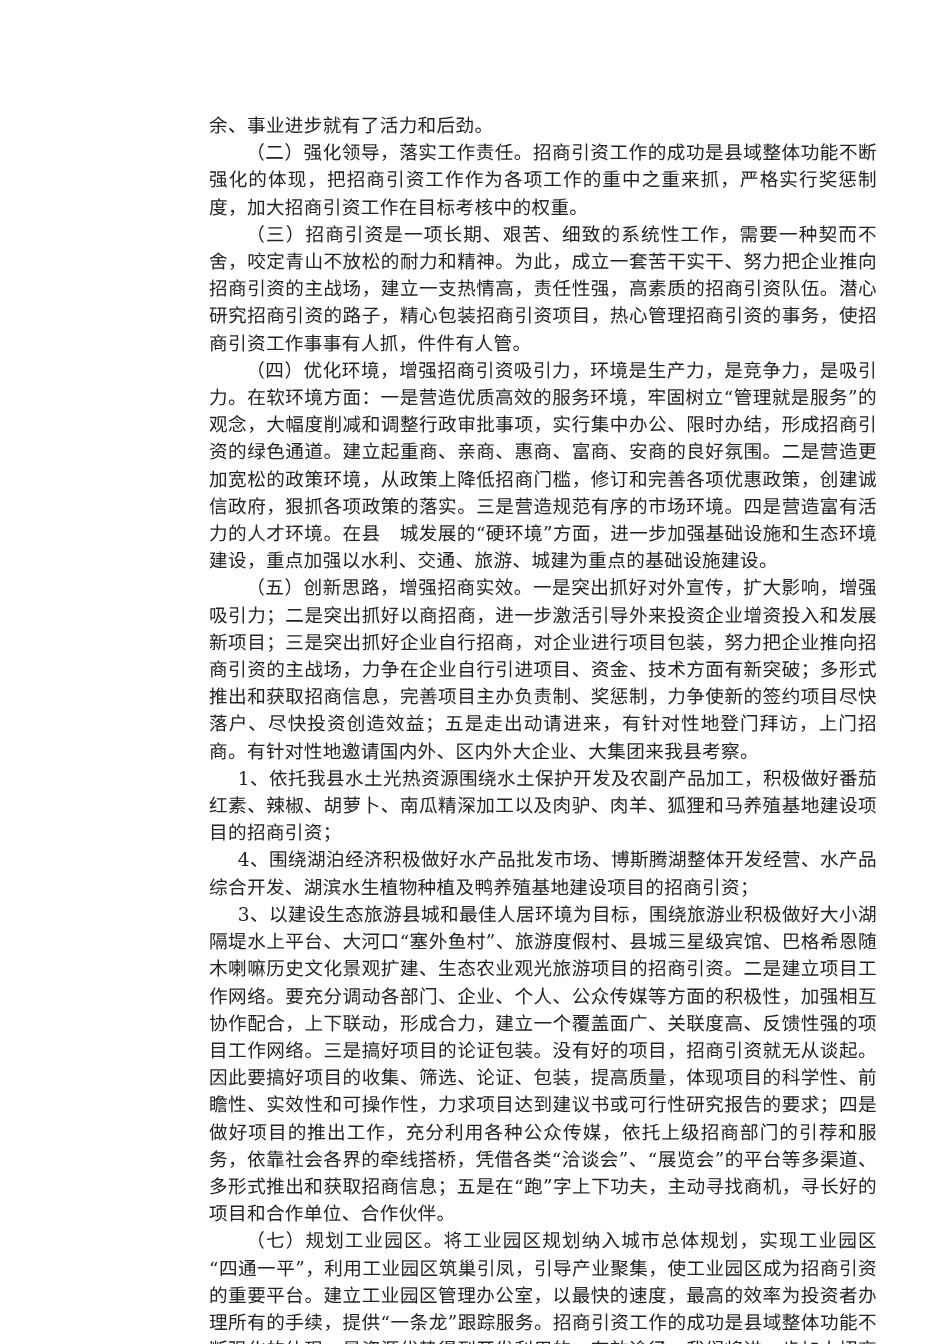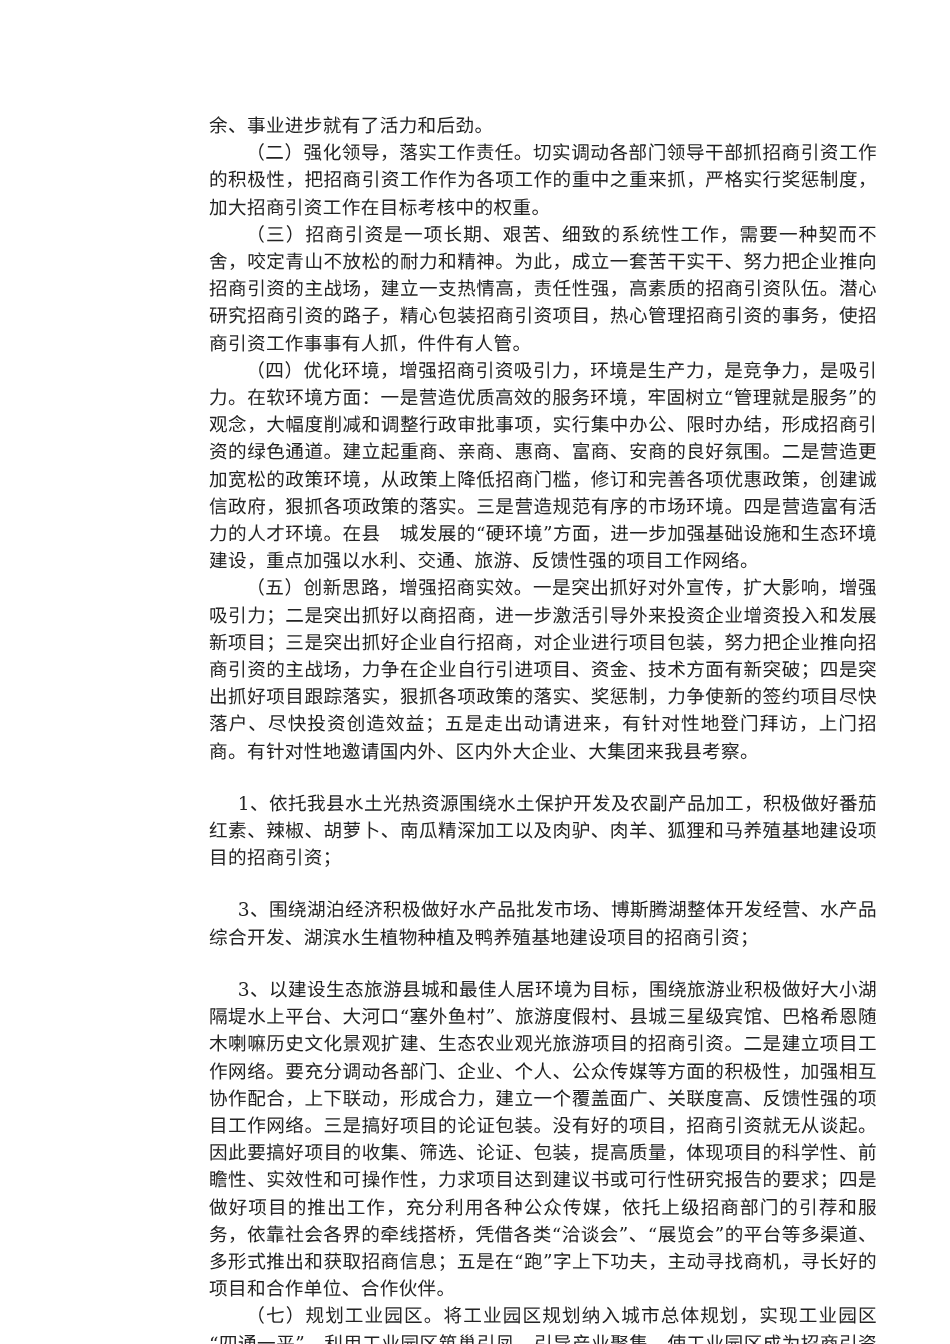--- a/index.html
+++ b/index.html
@@ -48,42 +48,41 @@
   }
 
   
   p.indent2 {
     text-indent: 2em;
   }
 
   
   p.listitem {
     text-indent: 1.55em;
-    margin-top: 25px;
   }
 </style>
 </head>
 <body>
 
 <div class="page">
   <div class="doc-body">
 
     <p class="cont">余、事业进步就有了活力和后劲。</p>
 
-    <p class="indent2">（二）强化领导，落实工作责任。切实调动各部门领导干部抓招商引资工作的积极性，把招商引资工作作为各项工作的重中之重来抓，严格实行奖惩制度，加大招商引资工作在目标考核中的权重。</p>
+    <p class="indent2">（二）强化领导，落实工作责任。招商引资工作的成功是县域整体功能不断强化的体现，把招商引资工作作为各项工作的重中之重来抓，严格实行奖惩制度，加大招商引资工作在目标考核中的权重。</p>
 
     <p class="indent2">（三）招商引资是一项长期、艰苦、细致的系统性工作，需要一种契而不舍，咬定青山不放松的耐力和精神。为此，成立一套苦干实干、努力把企业推向招商引资的主战场，建立一支热情高，责任性强，高素质的招商引资队伍。潜心研究招商引资的路子，精心包装招商引资项目，热心管理招商引资的事务，使招商引资工作事事有人抓，件件有人管。</p>
 
-    <p class="indent2">（四）优化环境，增强招商引资吸引力，环境是生产力，是竞争力，是吸引力。在软环境方面：一是营造优质高效的服务环境，牢固树立“管理就是服务”的观念，大幅度削减和调整行政审批事项，实行集中办公、限时办结，形成招商引资的绿色通道。建立起重商、亲商、惠商、富商、安商的良好氛围。二是营造更加宽松的政策环境，从政策上降低招商门槛，修订和完善各项优惠政策，创建诚信政府，狠抓各项政策的落实。三是营造规范有序的市场环境。四是营造富有活力的人才环境。在县　城发展的“硬环境”方面，进一步加强基础设施和生态环境建设，重点加强以水利、交通、旅游、反馈性强的项目工作网络。</p>
+    <p class="indent2">（四）优化环境，增强招商引资吸引力，环境是生产力，是竞争力，是吸引力。在软环境方面：一是营造优质高效的服务环境，牢固树立“管理就是服务”的观念，大幅度削减和调整行政审批事项，实行集中办公、限时办结，形成招商引资的绿色通道。建立起重商、亲商、惠商、富商、安商的良好氛围。二是营造更加宽松的政策环境，从政策上降低招商门槛，修订和完善各项优惠政策，创建诚信政府，狠抓各项政策的落实。三是营造规范有序的市场环境。四是营造富有活力的人才环境。在县　城发展的“硬环境”方面，进一步加强基础设施和生态环境建设，重点加强以水利、交通、旅游、城建为重点的基础设施建设。</p>
 
-    <p class="indent2">（五）创新思路，增强招商实效。一是突出抓好对外宣传，扩大影响，增强吸引力；二是突出抓好以商招商，进一步激活引导外来投资企业增资投入和发展新项目；三是突出抓好企业自行招商，对企业进行项目包装，努力把企业推向招商引资的主战场，力争在企业自行引进项目、资金、技术方面有新突破；四是突出抓好项目跟踪落实，狠抓各项政策的落实、奖惩制，力争使新的签约项目尽快落户、尽快投资创造效益；五是走出动请进来，有针对性地登门拜访，上门招商。有针对性地邀请国内外、区内外大企业、大集团来我县考察。</p>
+    <p class="indent2">（五）创新思路，增强招商实效。一是突出抓好对外宣传，扩大影响，增强吸引力；二是突出抓好以商招商，进一步激活引导外来投资企业增资投入和发展新项目；三是突出抓好企业自行招商，对企业进行项目包装，努力把企业推向招商引资的主战场，力争在企业自行引进项目、资金、技术方面有新突破；多形式推出和获取招商信息，完善项目主办负责制、奖惩制，力争使新的签约项目尽快落户、尽快投资创造效益；五是走出动请进来，有针对性地登门拜访，上门招商。有针对性地邀请国内外、区内外大企业、大集团来我县考察。</p>
 
 
     <p class="listitem">1、依托我县水土光热资源围绕水土保护开发及农副产品加工，积极做好番茄红素、辣椒、胡萝卜、南瓜精深加工以及肉驴、肉羊、狐狸和马养殖基地建设项目的招商引资；</p>
 
-    <p class="listitem">3、围绕湖泊经济积极做好水产品批发市场、博斯腾湖整体开发经营、水产品综合开发、湖滨水生植物种植及鸭养殖基地建设项目的招商引资；</p>
+    <p class="listitem">4、围绕湖泊经济积极做好水产品批发市场、博斯腾湖整体开发经营、水产品综合开发、湖滨水生植物种植及鸭养殖基地建设项目的招商引资；</p>
 
     <p class="listitem">3、以建设生态旅游县城和最佳人居环境为目标，围绕旅游业积极做好大小湖隔堤水上平台、大河口“塞外鱼村”、旅游度假村、县城三星级宾馆、巴格希恩随木喇嘛历史文化景观扩建、生态农业观光旅游项目的招商引资。二是建立项目工作网络。要充分调动各部门、企业、个人、公众传媒等方面的积极性，加强相互协作配合，上下联动，形成合力，建立一个覆盖面广、关联度高、反馈性强的项目工作网络。三是搞好项目的论证包装。没有好的项目，招商引资就无从谈起。因此要搞好项目的收集、筛选、论证、包装，提高质量，体现项目的科学性、前瞻性、实效性和可操作性，力求项目达到建议书或可行性研究报告的要求；四是做好项目的推出工作，充分利用各种公众传媒，依托上级招商部门的引荐和服务，依靠社会各界的牵线搭桥，凭借各类“洽谈会”、“展览会”的平台等多渠道、多形式推出和获取招商信息；五是在“跑”字上下功夫，主动寻找商机，寻长好的项目和合作单位、合作伙伴。</p>
 
     <p class="indent2">（七）规划工业园区。将工业园区规划纳入城市总体规划，实现工业园区“四通一平”，利用工业园区筑巢引凤，引导产业聚集，使工业园区成为招商引资的重要平台。建立工业园区管理办公室，以最快的速度，最高的效率为投资者办理所有的手续，提供“一条龙”跟踪服务。招商引资工作的成功是县域整体功能不断强化的体现，是资源优势得到开发利用的　有效途径。我们将进一步加大招商引资工作力度，为县域经济的快速、健康、有序发展增添后劲和活力。</p>
 
   </div>
 </div>
 
 </body></html>

